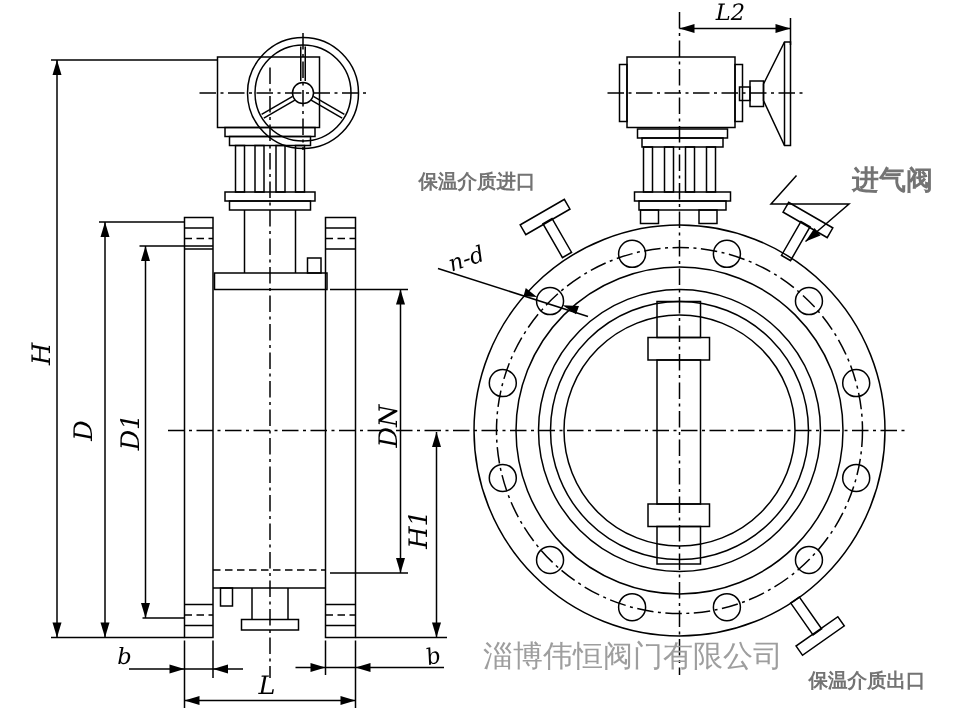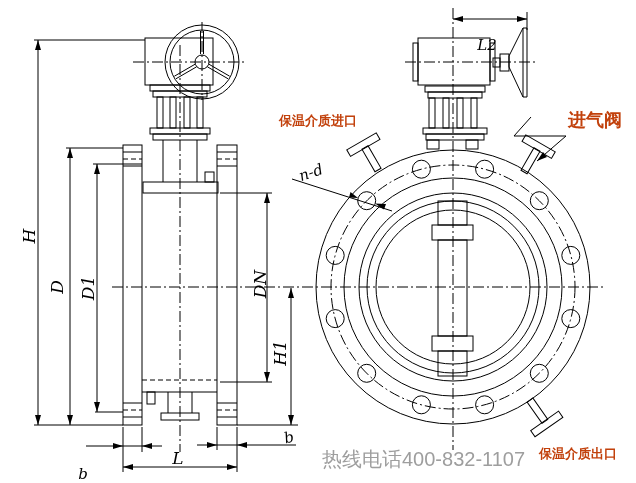--- a/index.html
+++ b/index.html
@@ -3,23 +3,23 @@
 <meta charset="utf-8">
 <style>
   html,body{margin:0;padding:0;background:#fff;}
   #canvas{position:relative;width:636px;height:483px;background:#ffffff;overflow:hidden;
           font-family:"Liberation Sans",sans-serif;}
   #canvas svg{position:absolute;left:0;top:0;}
   .dim-label{position:absolute;font:italic 17px "DejaVu Serif",serif;color:#000;
              transform:translate(-50%,-50%);white-space:nowrap;line-height:1;}
   .dim-label.rot90{transform:translate(-50%,-50%) rotate(-90deg);}
   .dim-label.rot-nd{transform:translate(-50%,-50%) rotate(-19deg);font-size:15px;}
-  .dim-label.small{font-size:15px;margin-top:36px;}
+  .dim-label.small{font-size:15px;}
   .dim-label.tilt{transform:translate(-50%,-50%) rotate(-14deg);font-size:15px;}
-  .cjk-label{position:absolute;font-weight:bold;color:#c2410c;white-space:nowrap;line-height:1;
+  .cjk-label{position:absolute;font-weight:bold;color:#737373;white-space:nowrap;line-height:1;
              font-family:"Liberation Sans",sans-serif;}
   .watermark{position:absolute;color:#9e9e9e;font-size:20px;line-height:20px;white-space:nowrap;
              font-family:"Liberation Sans",sans-serif;}
 </style>
 </head>
 <body>
 
 <div id="canvas">
 
   <svg width="636" height="483" viewBox="0 0 636 483">
@@ -218,15 +218,15 @@
   <span class="dim-label small" style="left:83px;top:438px">b</span>
   <span class="dim-label tilt" style="left:289px;top:438px">b</span>
   <span class="dim-label" style="left:178px;top:458px">L</span>
   <span class="dim-label small" style="left:487px;top:9px">L2</span>
   <span class="dim-label rot-nd" style="left:311px;top:173px">n-d</span>
 
   <span class="cjk-label" style="left:279px;top:114px;font-size:13px">保温介质进口</span>
   <span class="cjk-label" style="left:568px;top:111px;font-size:18px">进气阀</span>
   <span class="cjk-label" style="left:539px;top:447px;font-size:13px">保温介质出口</span>
 
-  <span class="watermark" style="left:322px;top:449px">热线电话400-832-1107</span>
+  <span class="watermark" style="left:322px;top:428px">淄博伟恒阀门有限公司</span>
 
 </div>
 
 </body></html>

